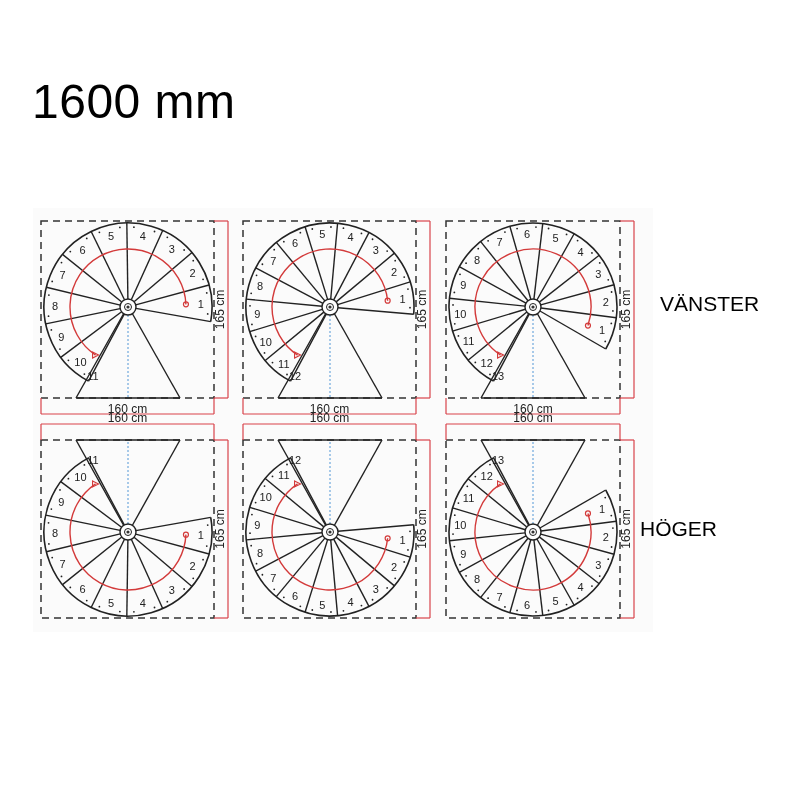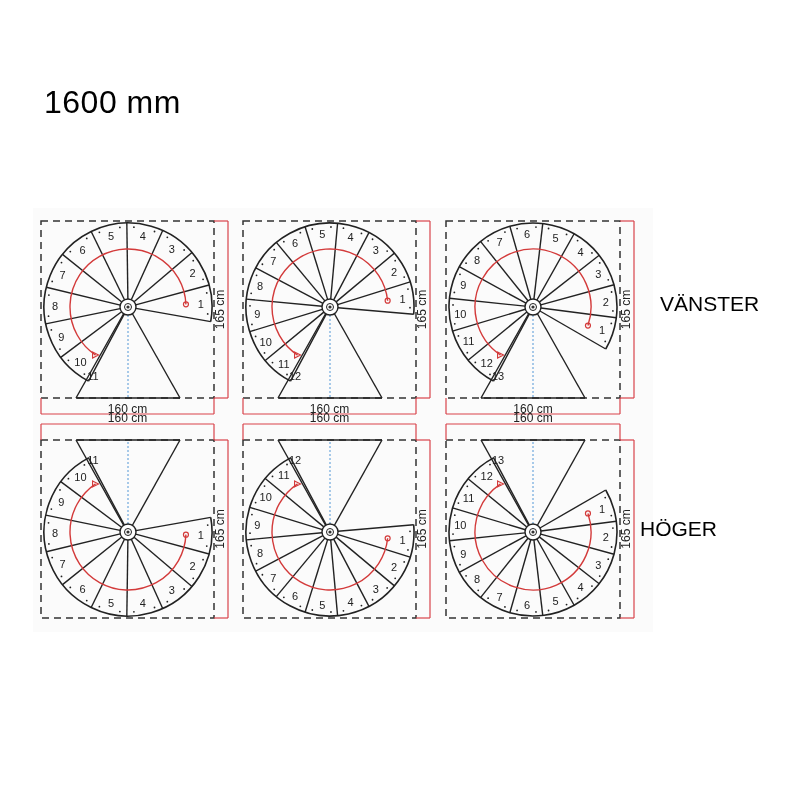--- a/index.html
+++ b/index.html
@@ -1,18 +1,18 @@
 <!DOCTYPE html>
 <html><head>
 <meta charset="utf-8">
 <style>
   html, body { margin:0; padding:0; background:#ffffff; }
   body { width:800px; height:800px; position:relative; overflow:hidden;
          font-family:"Liberation Sans", sans-serif; color:#000; }
-  .title { position:absolute; left:44px; top:78px; font-size:32px; font-weight:400;
+  .title { position:absolute; left:32px; top:78px; font-size:48px; font-weight:400;
            letter-spacing:0.5px; line-height:48px; }
   .panel { position:absolute; left:33px; top:208px; width:620px; height:424px; background:#fbfbfb; }
   .side-label { position:absolute; font-size:21px; line-height:24px;text-align:right; }
   .side-label.v { left:660px; top:292px; }
   .side-label.h { left:640px; top:517px; }
   svg { position:absolute; left:0; top:0; }
   .dia text { font-family:"Liberation Sans", sans-serif; }
 </style>
 </head>
 <body>

